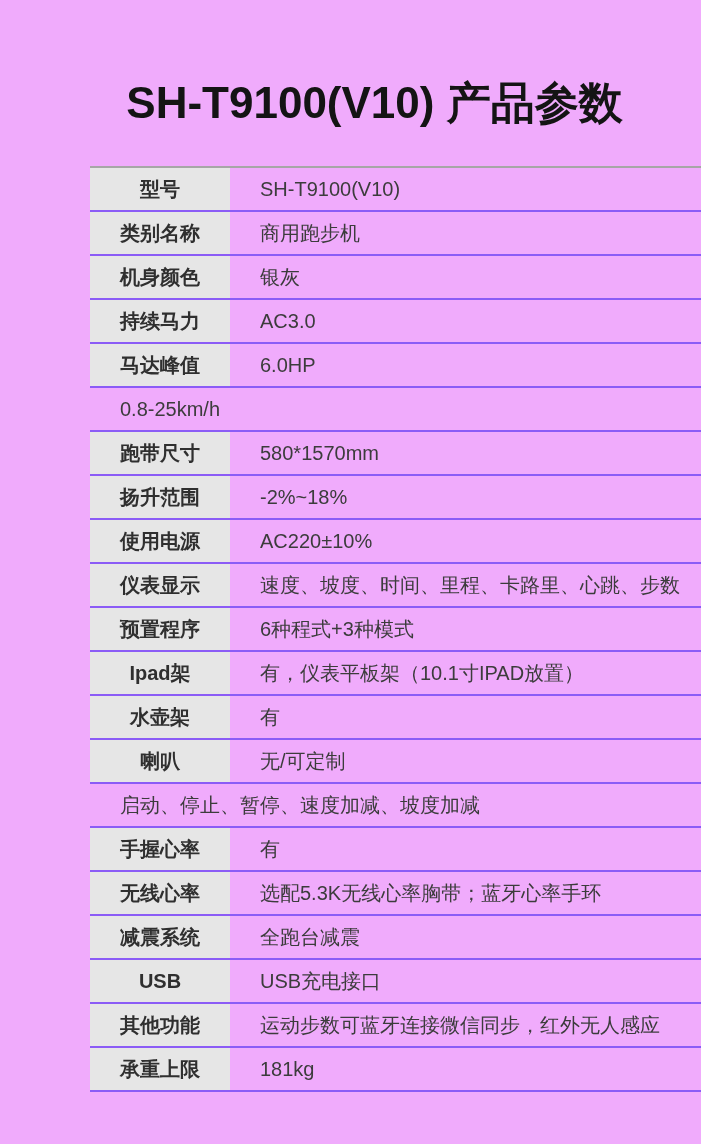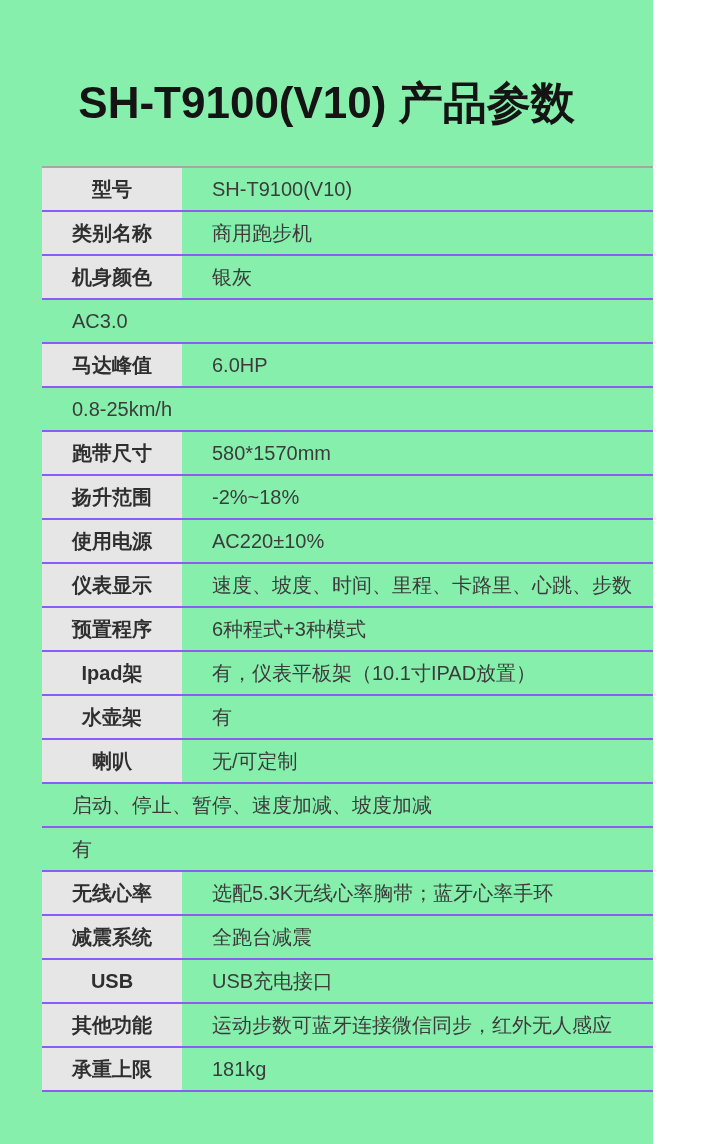--- a/index.html
+++ b/index.html
@@ -5,22 +5,23 @@
   html, body {
     margin: 0;
     padding: 0;
     background: #ffffff;
     font-family: "Liberation Sans", "DejaVu Sans", sans-serif;
   }
   .page {
     position: relative;
     width: 653px;
     height: 1144px;
-    background: #86efac;
+    background: #f0abfc;
     overflow: hidden;
+    padding-left: 48px;
   }
   .title {
     padding-top: 46px;
     text-align: center;
     font-size: 44px;
     line-height: 1.25;
     font-weight: 700;
     color: #141414;
     letter-spacing: 0px;
   }
@@ -70,20 +71,21 @@
       </div>
       <div class="spec-row">
         <div class="spec-label">类别名称</div>
         <div class="spec-value">商用跑步机</div>
       </div>
       <div class="spec-row">
         <div class="spec-label">机身颜色</div>
         <div class="spec-value">银灰</div>
       </div>
       <div class="spec-row">
+        <div class="spec-label">持续马力</div>
         <div class="spec-value">AC3.0</div>
       </div>
       <div class="spec-row">
         <div class="spec-label">马达峰值</div>
         <div class="spec-value">6.0HP</div>
       </div>
       <div class="spec-row">
         <div class="spec-value">0.8-25km/h</div>
       </div>
       <div class="spec-row">
@@ -115,20 +117,21 @@
         <div class="spec-value">有</div>
       </div>
       <div class="spec-row">
         <div class="spec-label">喇叭</div>
         <div class="spec-value">无/可定制</div>
       </div>
       <div class="spec-row">
         <div class="spec-value">启动、停止、暂停、速度加减、坡度加减</div>
       </div>
       <div class="spec-row">
+        <div class="spec-label">手握心率</div>
         <div class="spec-value">有</div>
       </div>
       <div class="spec-row">
         <div class="spec-label">无线心率</div>
         <div class="spec-value">选配5.3K无线心率胸带；蓝牙心率手环</div>
       </div>
       <div class="spec-row">
         <div class="spec-label">减震系统</div>
         <div class="spec-value">全跑台减震</div>
       </div>

